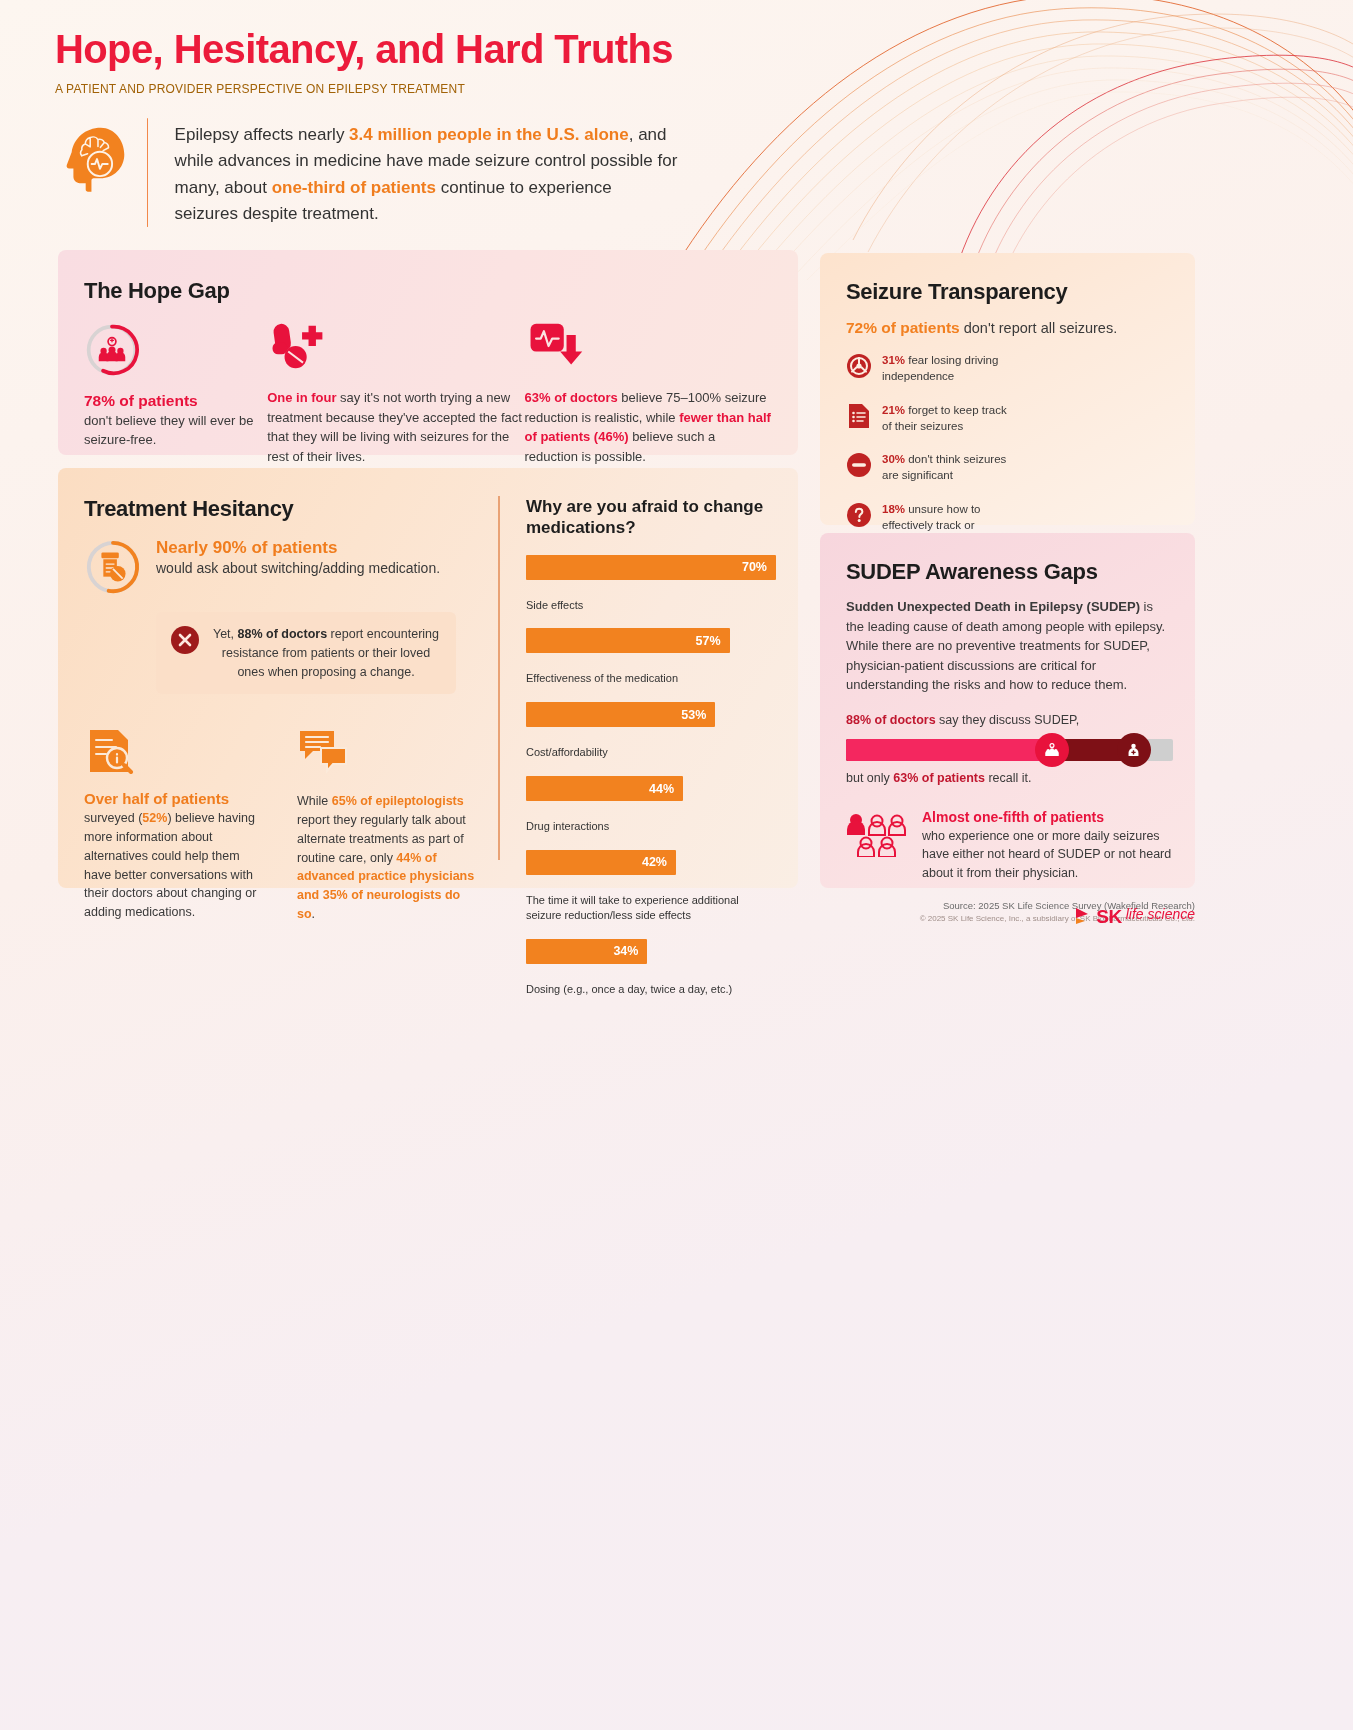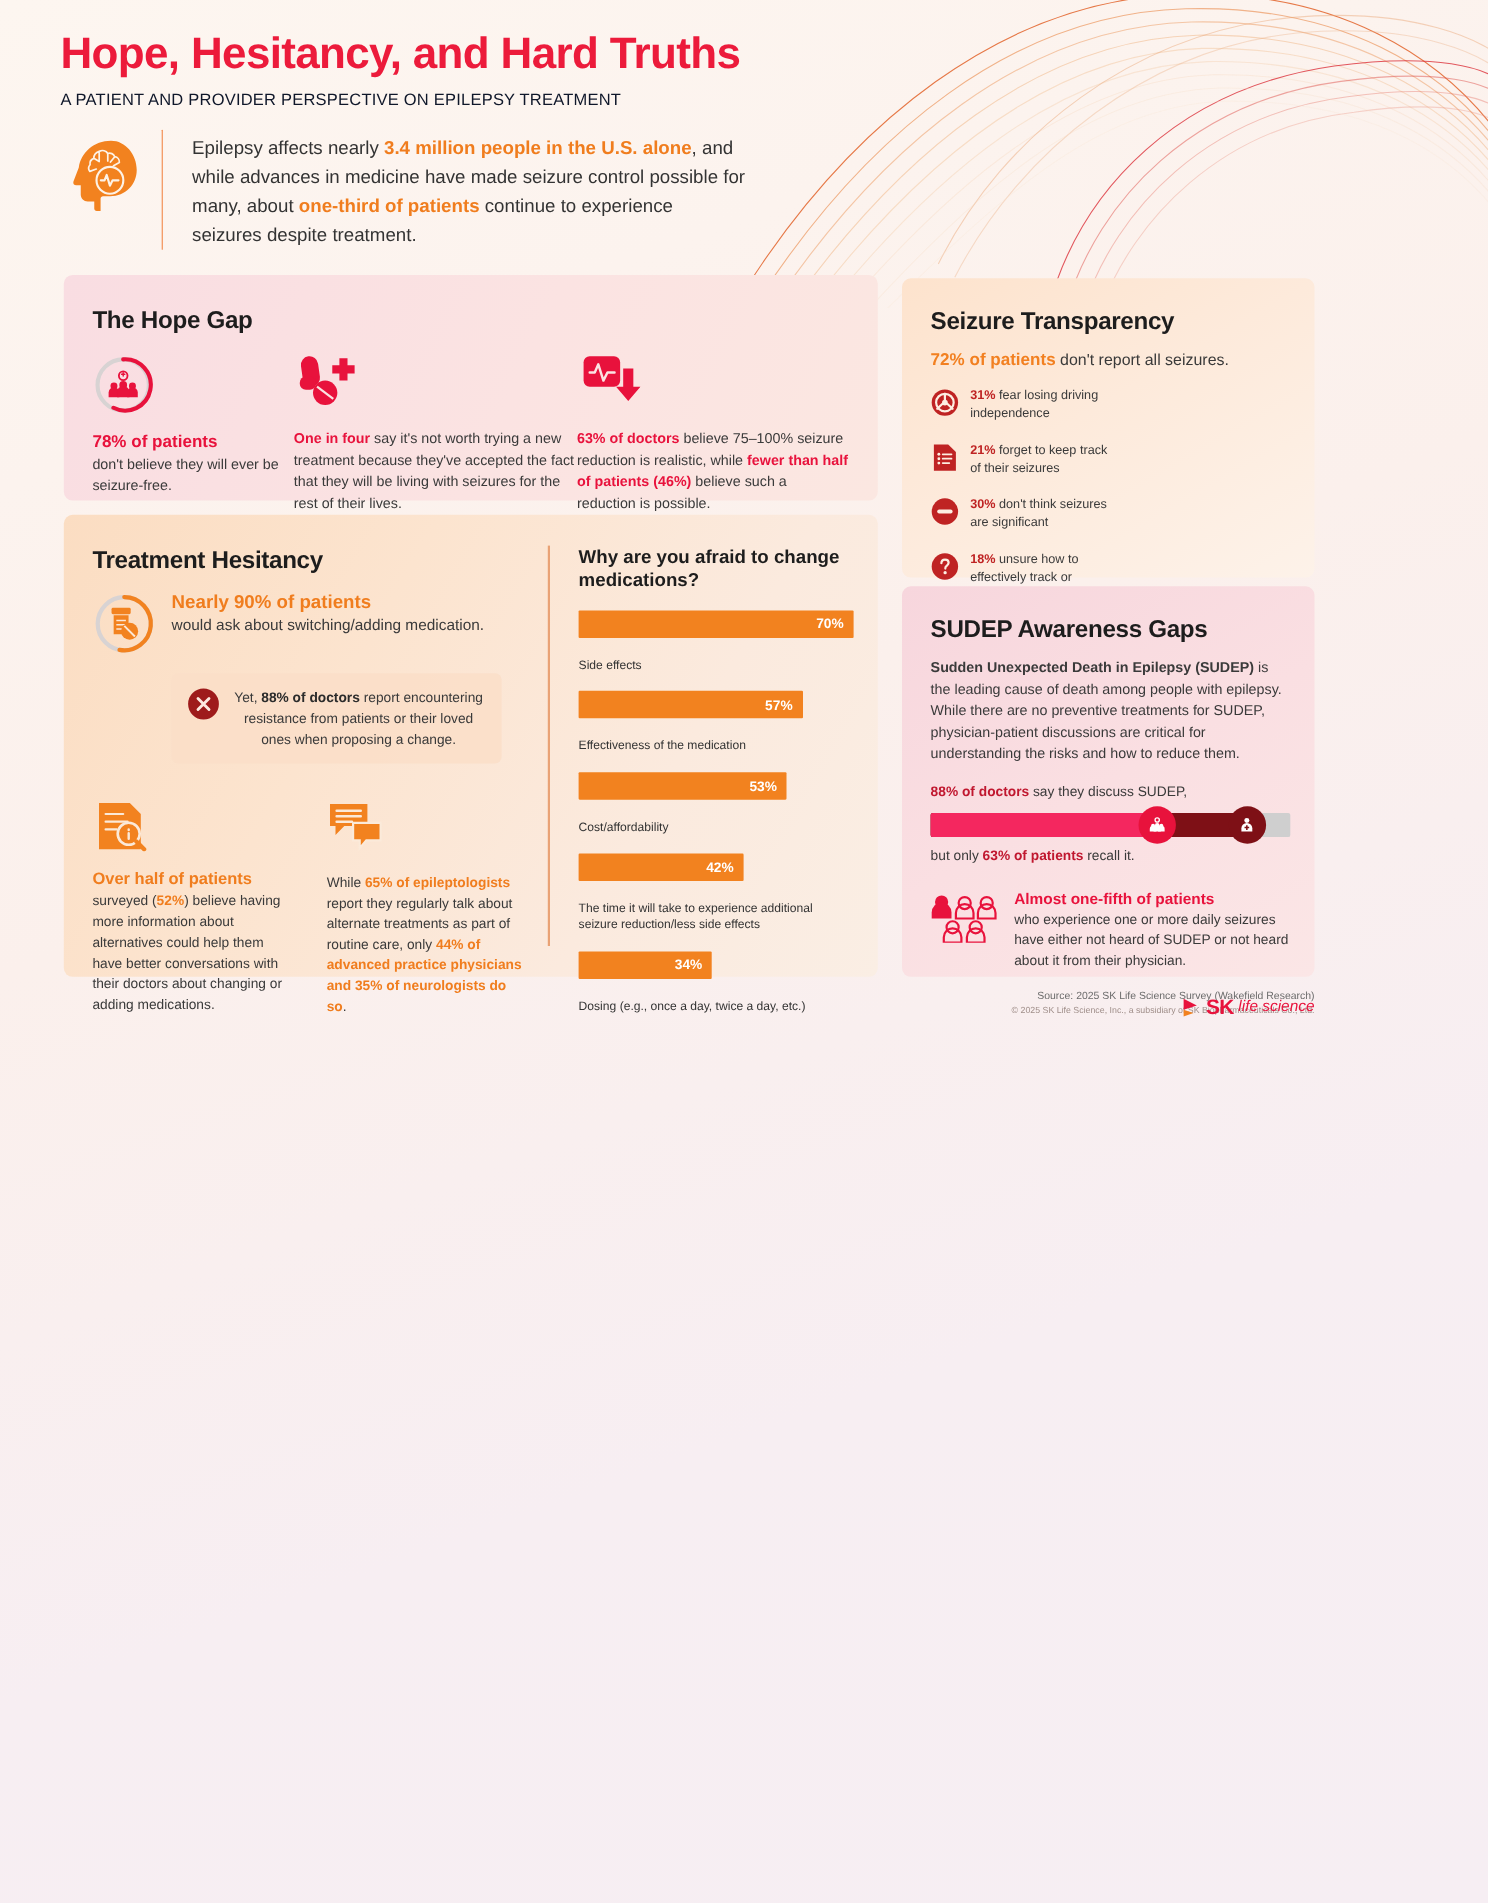--- a/index.html
+++ b/index.html
@@ -17,21 +17,21 @@
   .page { position: relative; width: 1353px; height: 1730px; }
 
   
   .swirl { position: absolute; top: -10px; right: -20px; width: 720px; height: 290px;
            pointer-events: none; opacity: .95; }
 
   
   .header { position: absolute; left: 55px; top: 28px; width: 700px; }
   .title { color: #ec1b3b; font-size: 40px; font-weight: 700; letter-spacing: -.6px;
            line-height: 1.05; }
-  .subtitle { color: #0f172a; font-size: 15px; letter-spacing: .2px; margin-top: 12px; }
+  .subtitle { color: #a16207; font-size: 12px; letter-spacing: .2px; margin-top: 12px; }
 
   
   .intro { position: absolute; left: 58px; top: 118px; width: 620px;
            display: flex; align-items: flex-start; gap: 5px; }
   .intro-icon { width: 78px; height: 78px; flex: 0 0 78px; margin-top: 4px; }
   .intro-rule { width: 2px; align-self: stretch; background: #f2884a; margin: 0 22px 0 6px;
                 border-radius: 2px; }
   .intro-text { font-size: 17px; line-height: 1.55; color: #333; padding-top: 4px; }
   .hl-o { color: #f07d1e; font-weight: 700; }
 
@@ -320,20 +320,28 @@
           <div class="bar-group">
             <div class="bar-track">
               <div class="bar-fill" style="width: 75.7143%; background: rgb(242, 130, 31);">
                 <span class="bar-val">53%</span>
               </div>
             </div>
             <div class="bar-label">Cost/affordability</div>
           </div>
           <div class="bar-group">
             <div class="bar-track">
+              <div class="bar-fill" style="width: 62.8571%; background: rgb(242, 130, 31);">
+                <span class="bar-val">44%</span>
+              </div>
+            </div>
+            <div class="bar-label">Drug interactions</div>
+          </div>
+          <div class="bar-group">
+            <div class="bar-track">
               <div class="bar-fill" style="width: 60%; background: rgb(242, 130, 31);">
                 <span class="bar-val">42%</span>
               </div>
             </div>
             <div class="bar-label">The time it will take to experience additional seizure reduction/less side effects</div>
           </div>
           <div class="bar-group">
             <div class="bar-track">
               <div class="bar-fill" style="width: 48.5714%; background: rgb(242, 130, 31);">
                 <span class="bar-val">34%</span>

